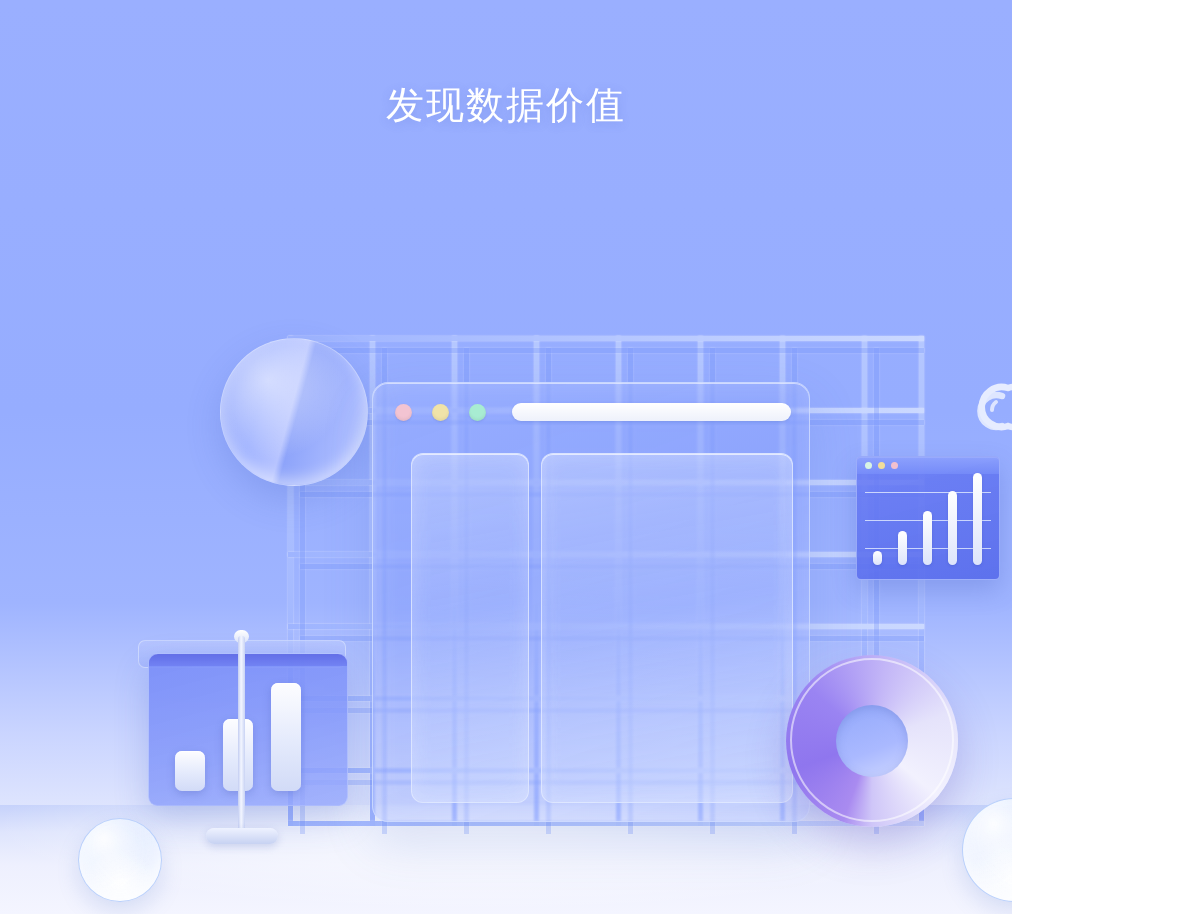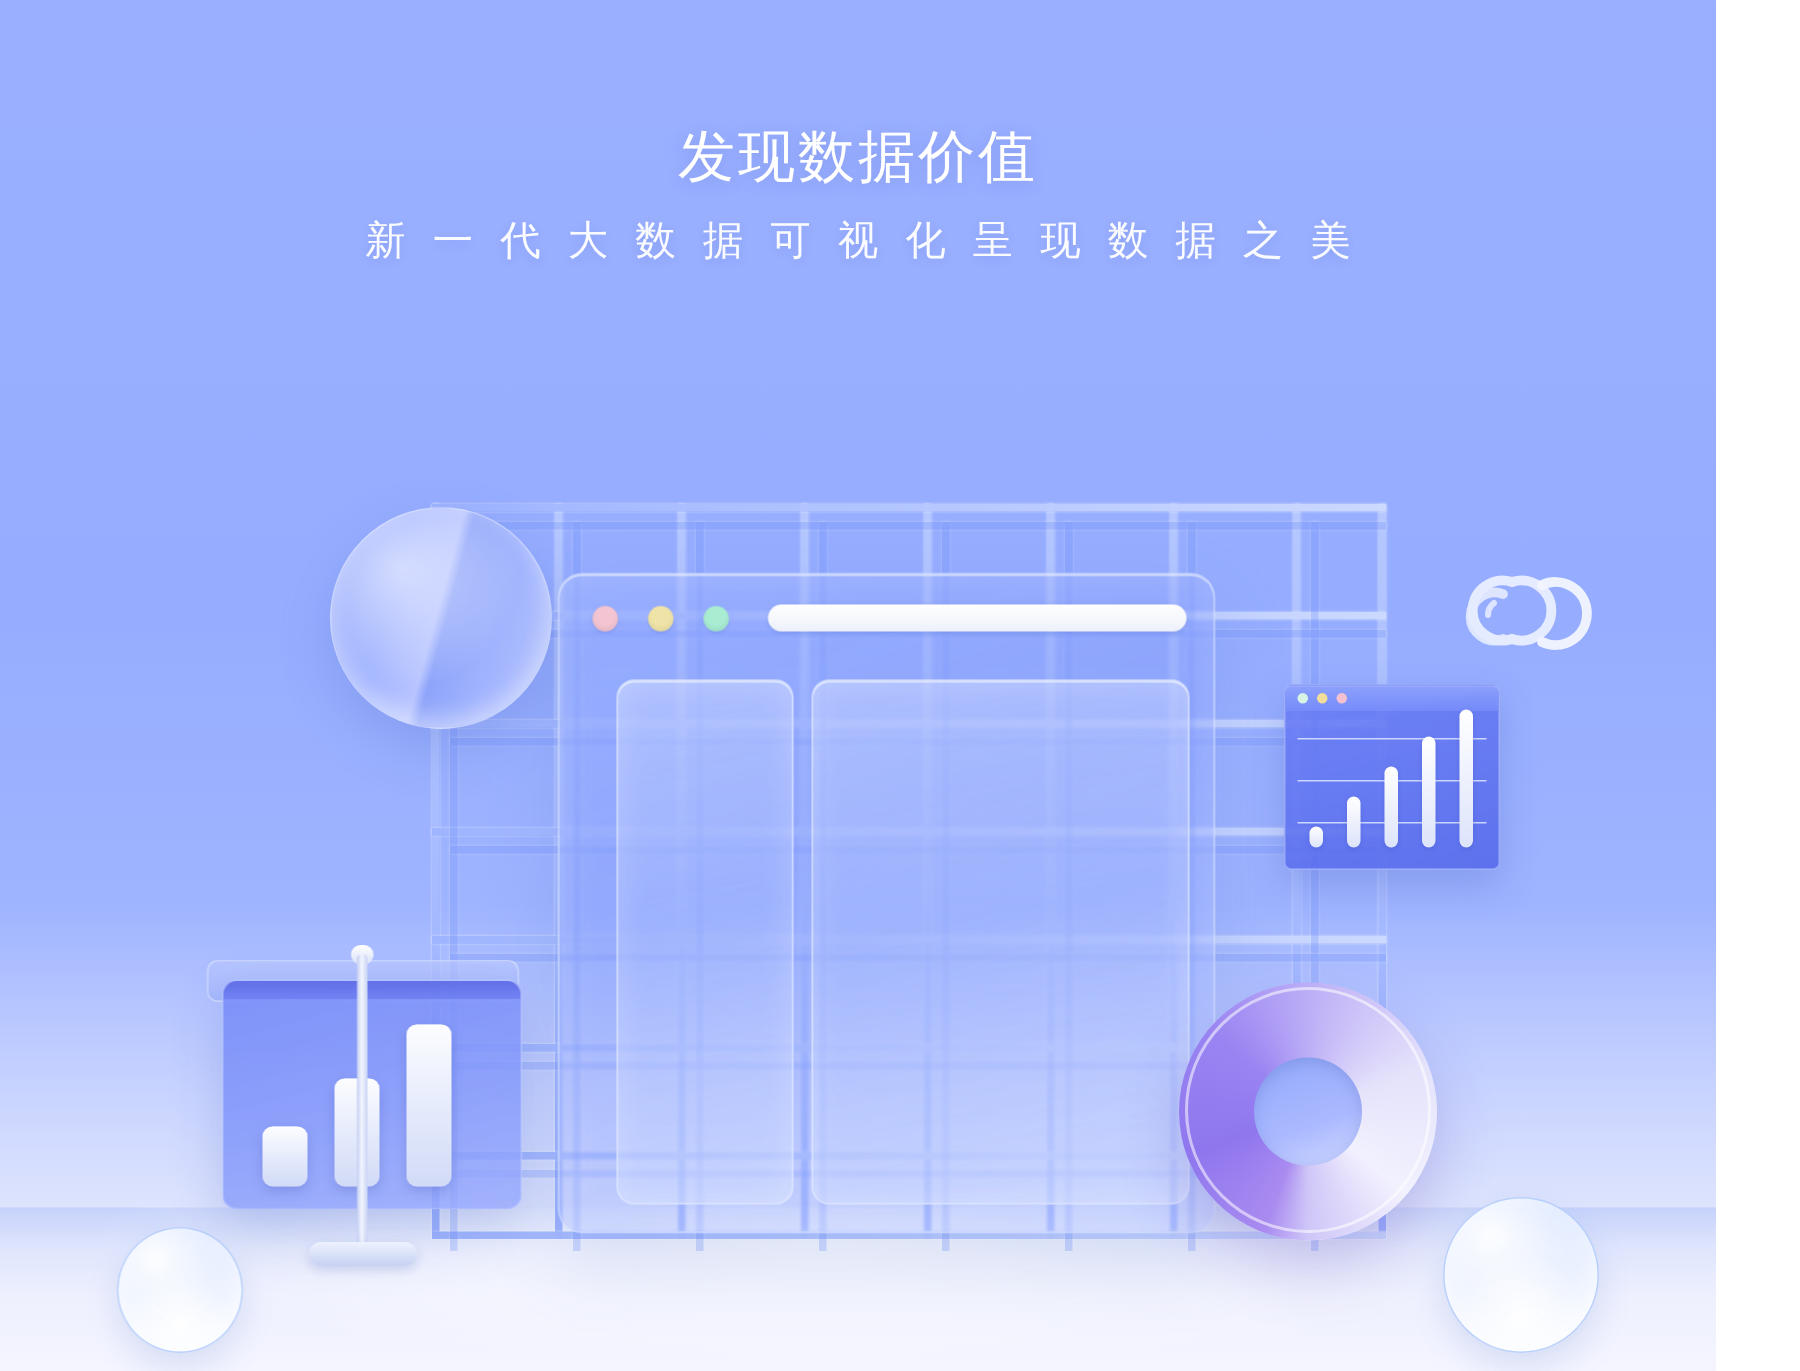--- a/index.html
+++ b/index.html
@@ -7,21 +7,21 @@
 
   html, body {
     width: 1200px;
     height: 914px;
     overflow: hidden;
     font-family: "Liberation Sans", "DejaVu Sans", sans-serif;
   }
 
   #stage {
     position: relative;
-    width: 1144px;
+    width: 1012px;
     height: 914px;
     background: linear-gradient(180deg, #9aafff 0%, #96adff 45%, #9fb4ff 66%, #c9d4ff 80%, #e8ecfd 92%, #f2f4fe 100%);
     overflow: hidden;
   }
 
   
   .floor {
     position: absolute;
     left: 0; right: 0;
     top: 805px; bottom: 0;
@@ -360,16 +360,15 @@
   <div class="pole-base"></div>
 
   <div class="torus"></div>
   <div class="torus-hl"></div>
 
   <div class="sphere sphere-l"></div>
   <div class="sphere sphere-r"></div>
 
   <div class="copy">
     <div class="eyebrow">发现数据价值</div>
-    <div class="subline">新一代大数据可视化呈现数据之美</div>
   </div>
 
 </div>
 
 </body></html>

